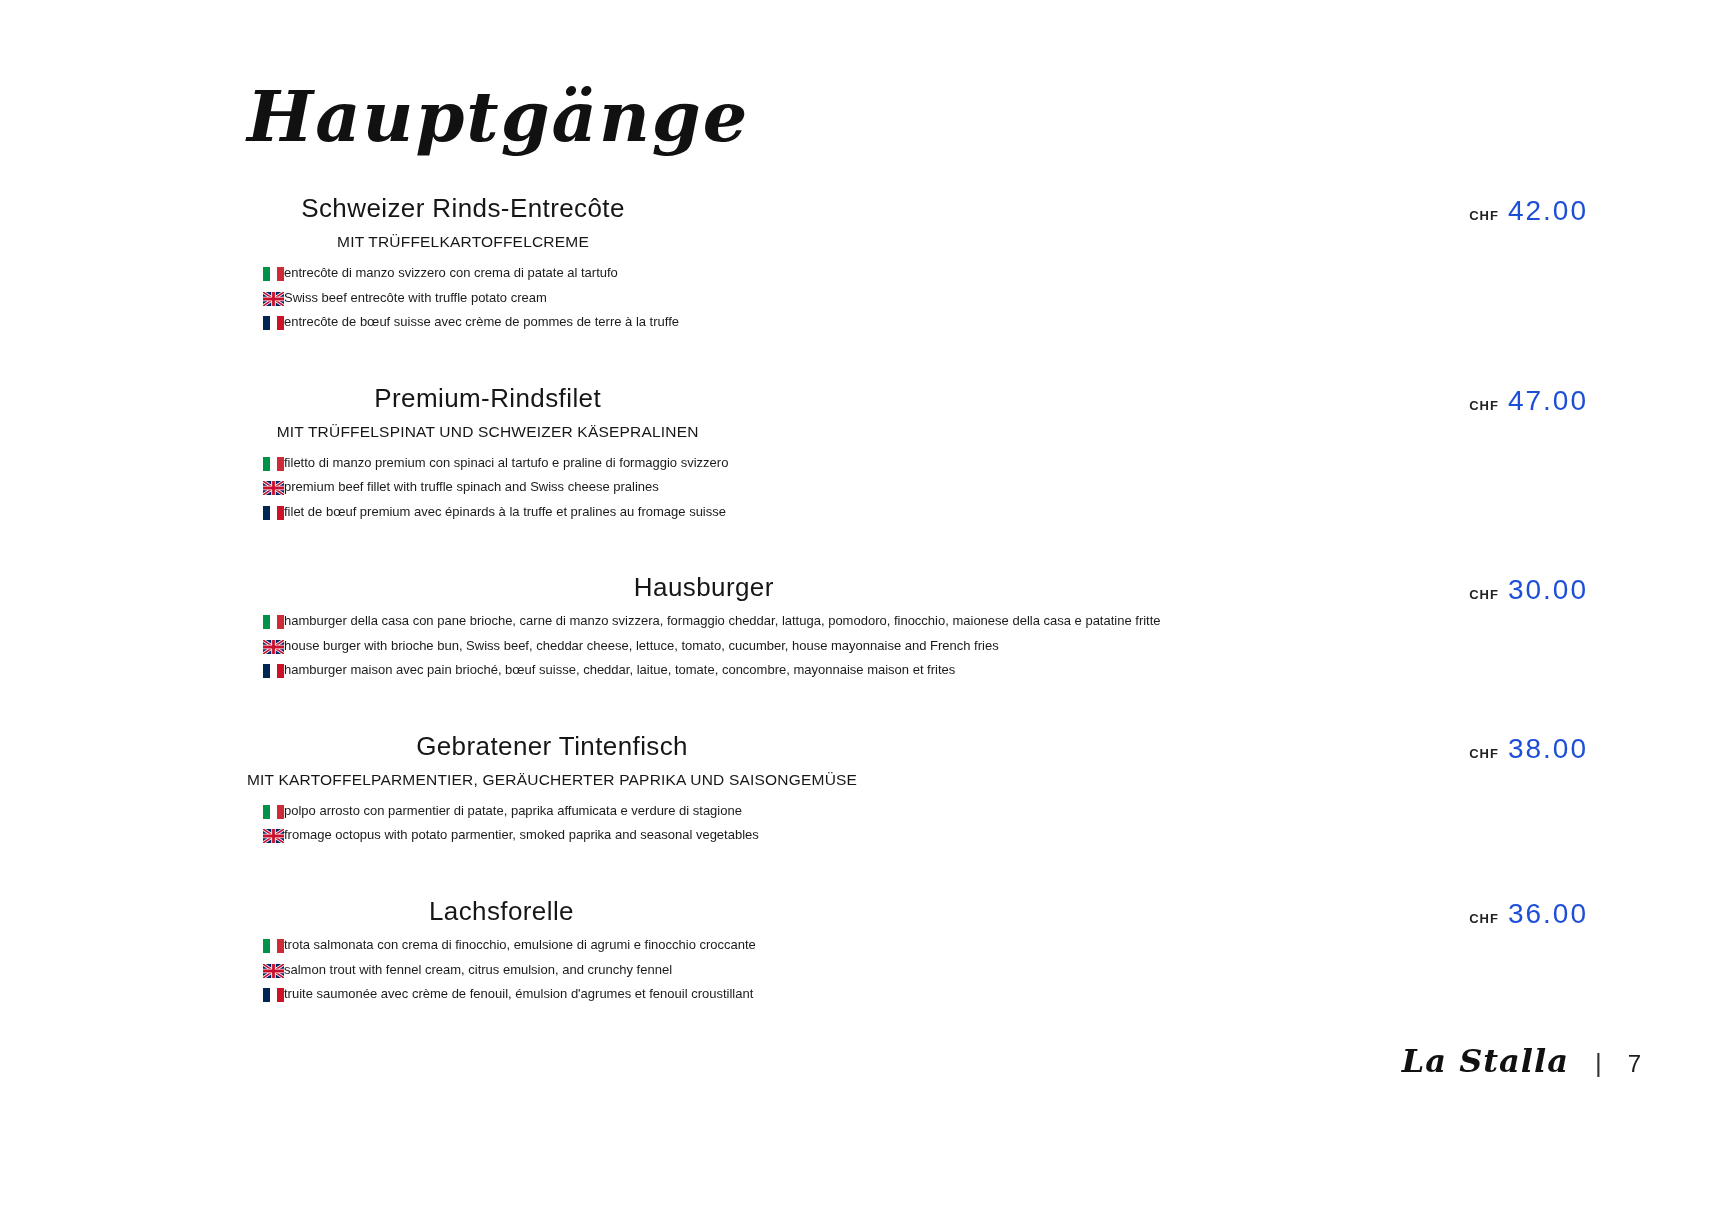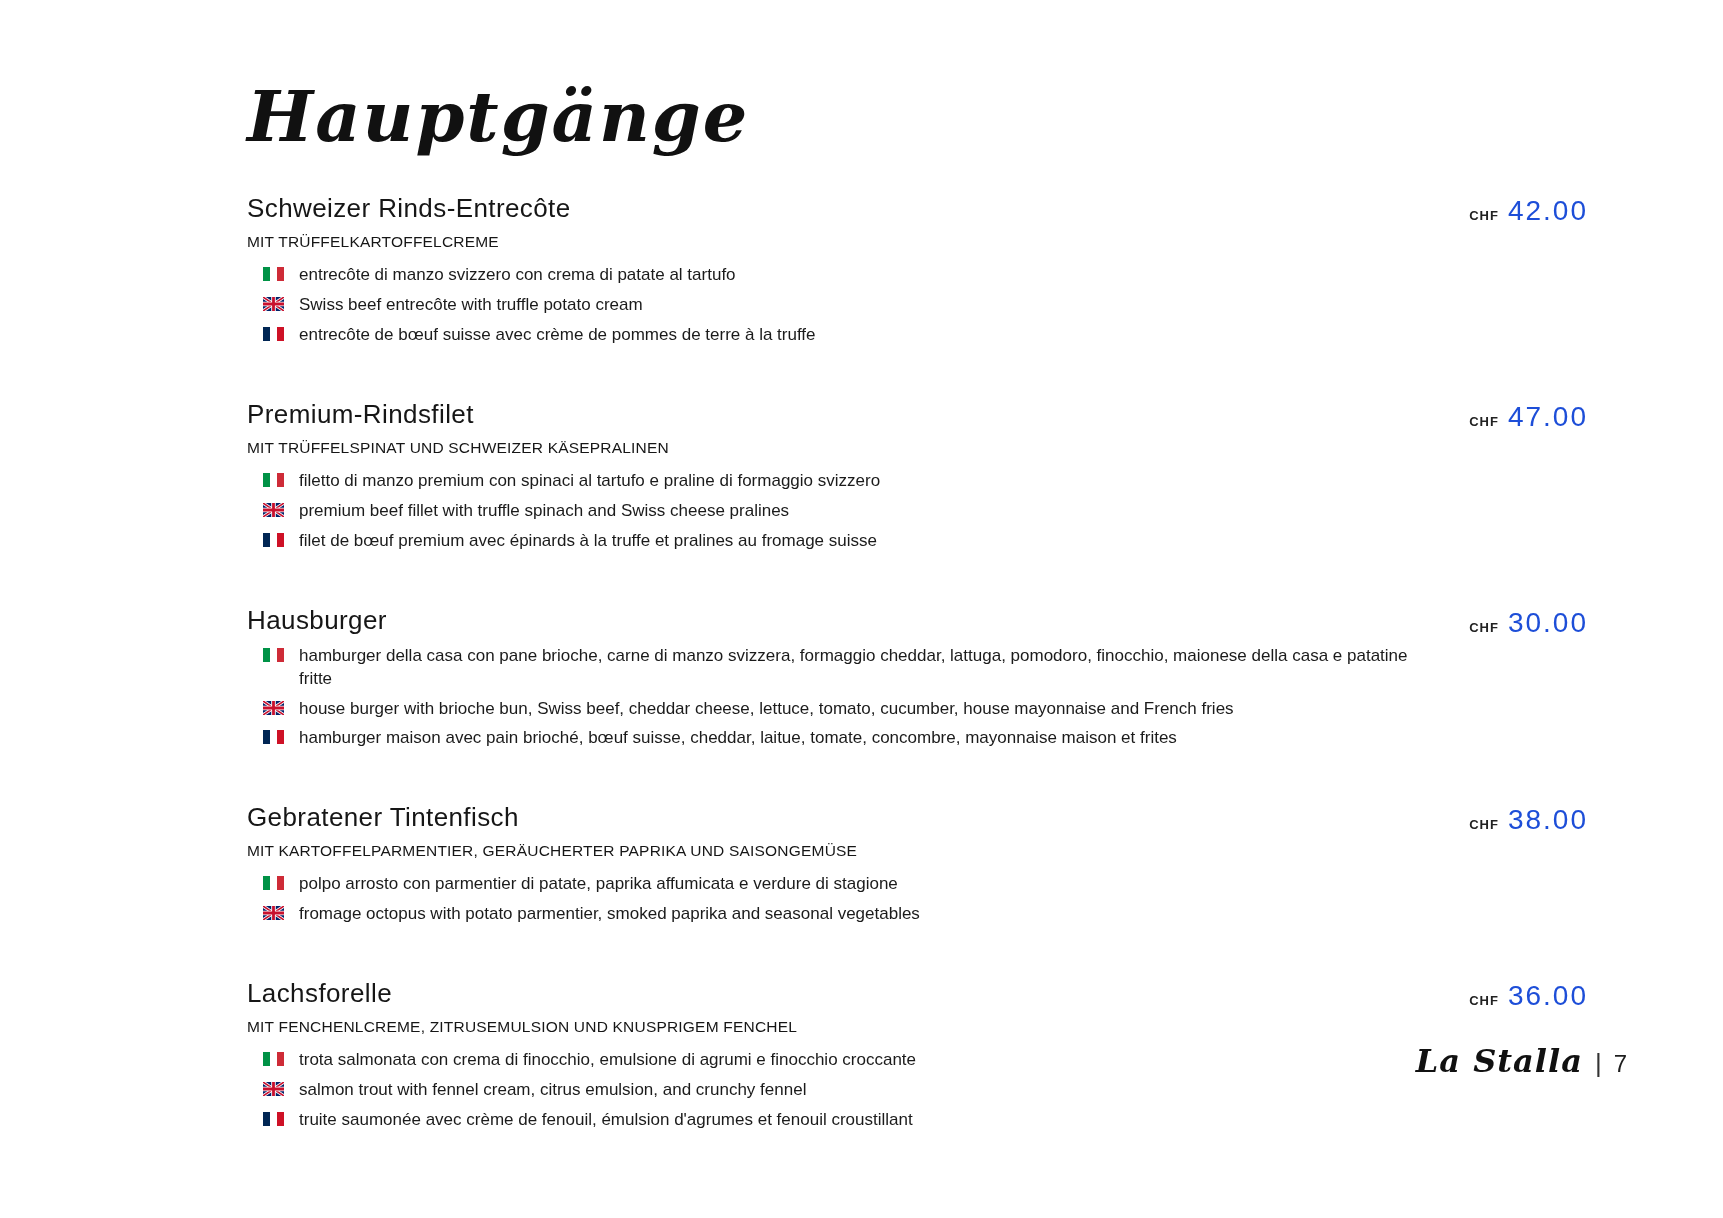--- a/index.html
+++ b/index.html
@@ -23,21 +23,21 @@
   .page-title {
     font-family: "DejaVu Serif", serif;
     font-style: italic;
     font-weight: 700;
     font-size: 70px;
     line-height: 1.1;
     letter-spacing: 2px;
     color: #111;
     margin-bottom: 38px;
   }
-  .menu-items { display: block; }
+  .menu-items { display: block; text-align: center; }
   .menu-item {
     display: flex;
     justify-content: space-between;
     align-items: flex-start;
     margin-bottom: 45px;
   }
   .item-main { max-width: 1165px; }
   .item-name {
     font-size: 26px;
     font-weight: 400;
@@ -48,23 +48,22 @@
   .item-subtitle {
     font-size: 15.5px;
     letter-spacing: 0.2px;
     color: #161616;
     margin-bottom: 13px;
   }
   .translations { list-style: none; padding-left: 16px; }
   .translation-line {
     display: flex;
     align-items: flex-start;
-    gap: 15px;
     margin-bottom: 7px;
-    font-size: 17px;
+    font-size: 13px;
     line-height: 1.35;
     color: #1b1b1b;
   }
   .flag {
     flex: none;
     width: 21px;
     height: 14px;
     margin-top: 3px;
     display: inline-block;
   }
@@ -83,24 +82,24 @@
     font-weight: bold;
   }
   .amount {
     font-size: 28px;
     letter-spacing: 2px;
     color: #1d4ed8;
   }
   .footer {
     position: absolute;
     top: 1042px;
-    right: 96px;
+    right: 82px;
     display: flex;
     align-items: baseline;
-    gap: 12px;
+    gap: 26px;
   }
   .footer-brand {
     font-family: "DejaVu Serif", serif;
     font-style: italic;
     font-weight: 700;
     font-size: 32px;
     letter-spacing: 1px;
     color: #111;
   }
   .footer-separator {
@@ -286,21 +285,20 @@
     </div>
     <div class="item-price">
       <span class="currency">CHF</span>
       <span class="amount">38.00</span>
     </div>
   </section>
 
   <section class="menu-item">
     <div class="item-main">
       <h2 class="item-name">Lachsforelle</h2>
-      <div class="item-subtitle">MIT FENCHENLCREME, ZITRUSEMULSION UND KNUSPRIGEM FENCHEL</div>
       <ul class="translations">
         <li class="translation-line">
           <span class="flag">
             <svg viewBox="0 0 60 40" aria-hidden="true">
               <rect x="0" y="0" width="20" height="40" fill="#009246"></rect>
               <rect x="20" y="0" width="20" height="40" fill="#ffffff"></rect>
               <rect x="40" y="0" width="20" height="40" fill="#ce2b37"></rect>
             </svg>
           </span>
           <span class="translation-text">trota salmonata con crema di finocchio, emulsione di agrumi e finocchio croccante</span>

